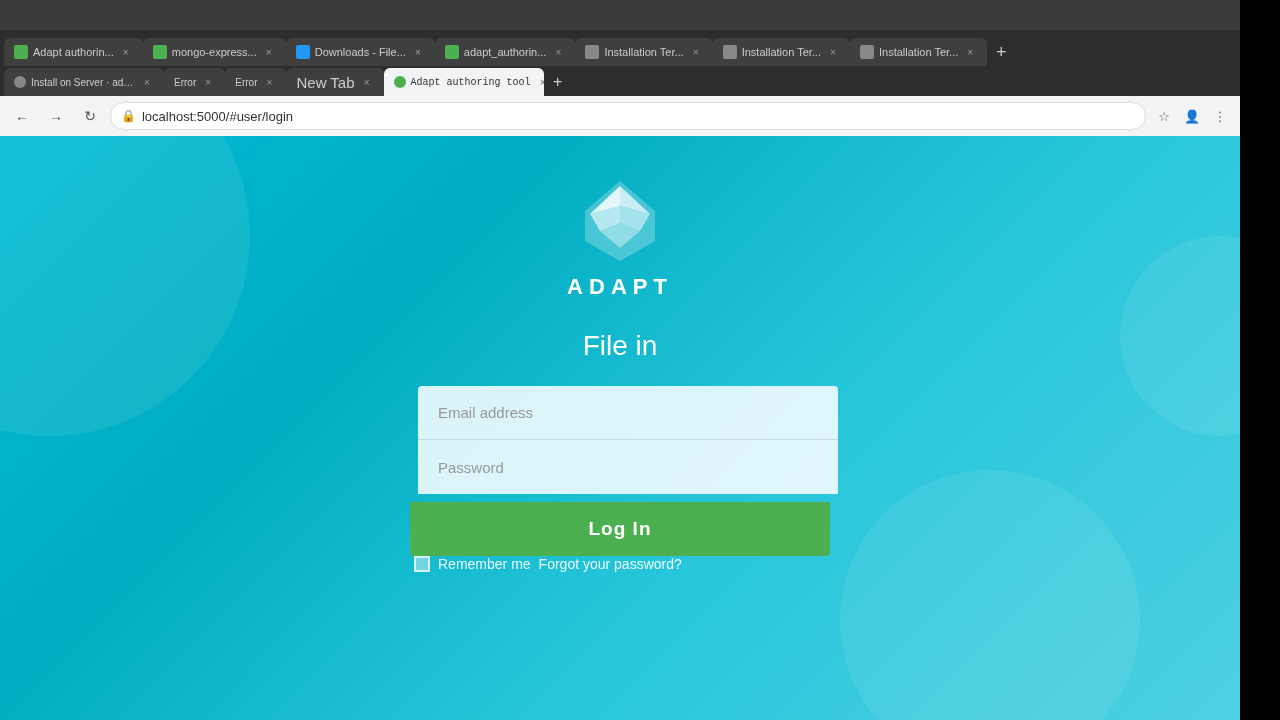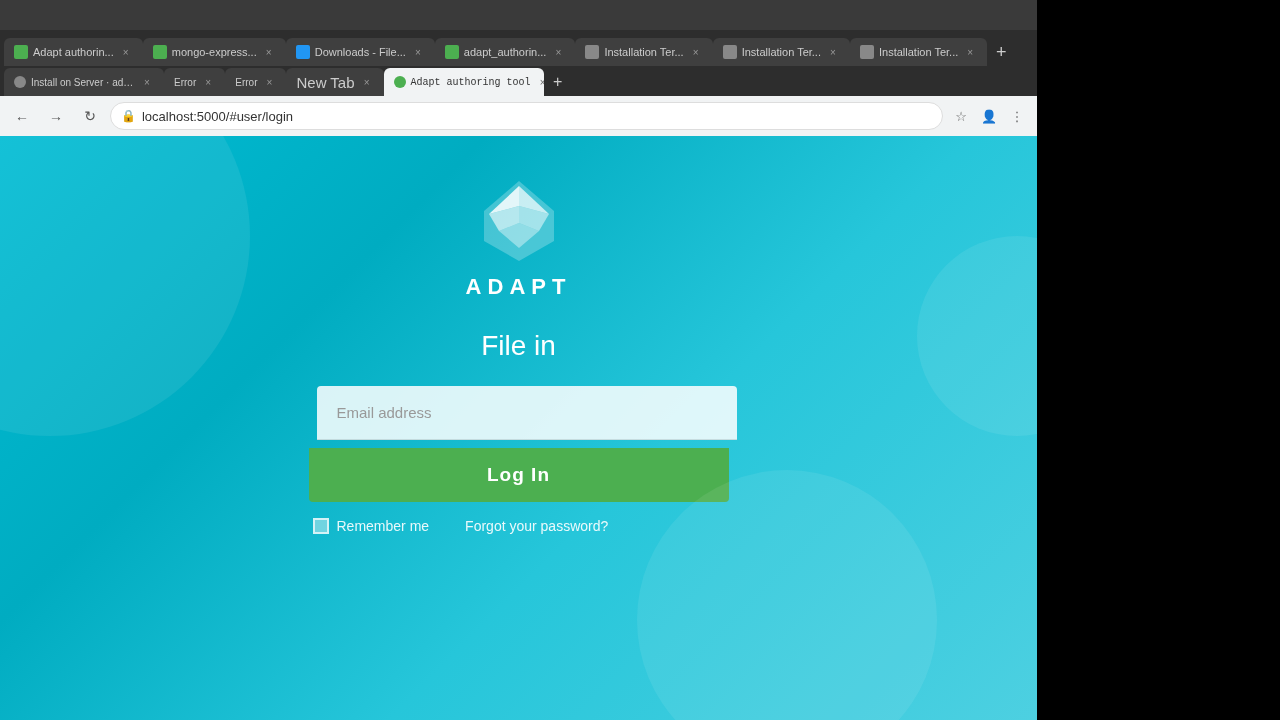--- a/index.html
+++ b/index.html
@@ -1,19 +1,19 @@
 <!DOCTYPE html>
 <html><head>
   <meta charset="utf-8">
   <style>
     * { margin: 0; padding: 0; box-sizing: border-box; }
     body { width: 1280px; height: 720px; overflow: hidden; font-family: 'Segoe UI', Arial, sans-serif; background: #000; }
 
     
-    .browser-frame { width: 1037px; height: 720px; display: flex; flex-direction: column; }
+    .browser-frame { width: 1240px; height: 720px; display: flex; flex-direction: column; }
 
     .browser-topbar {
       height: 30px;
       background: #3a3a3a;
       display: flex;
       align-items: center;
       padding: 0 8px;
       gap: 6px;
     }
     .tab-bar {
@@ -202,22 +202,21 @@
       font-weight: 700;
       cursor: pointer;
       border-radius: 0 0 4px 4px;
       letter-spacing: 1px;
       margin-top: 8px;
     }
 
     .form-footer {
       display: flex;
       align-items: center;
-      gap: 36px;
-      margin-top: 16px;
+      gap: 8px;
       justify-content: flex-start;
       padding-left: 4px;
     }
 
     .remember-me {
       display: flex;
       align-items: center;
       gap: 8px;
       color: rgba(255,255,255,0.9);
       font-size: 14px;
@@ -344,20 +343,21 @@
         <polygon points="45,30 15,38 25,55 45,47" fill="rgba(255,255,255,0.6)"></polygon>
         <polygon points="45,47 65,55 45,72 25,55" fill="rgba(255,255,255,0.4)"></polygon>
       </svg>
       <span class="logo-text">ADAPT</span>
     </div>
 
     <h1 class="signin-title">File in</h1>
 
     <div class="login-form">
       <input class="form-input" type="email" placeholder="Email address" style="">
+      <input class="form-input" type="password" placeholder="Password" style="">
       <button class="login-btn">Log In</button>
 
       <div class="form-footer">
         <label class="remember-me">
           <div class="remember-checkbox"></div>
           <span>Remember me</span>
         </label>
         <a class="forgot-link" href="#">Forgot your password?</a>
       </div>
     </div>

